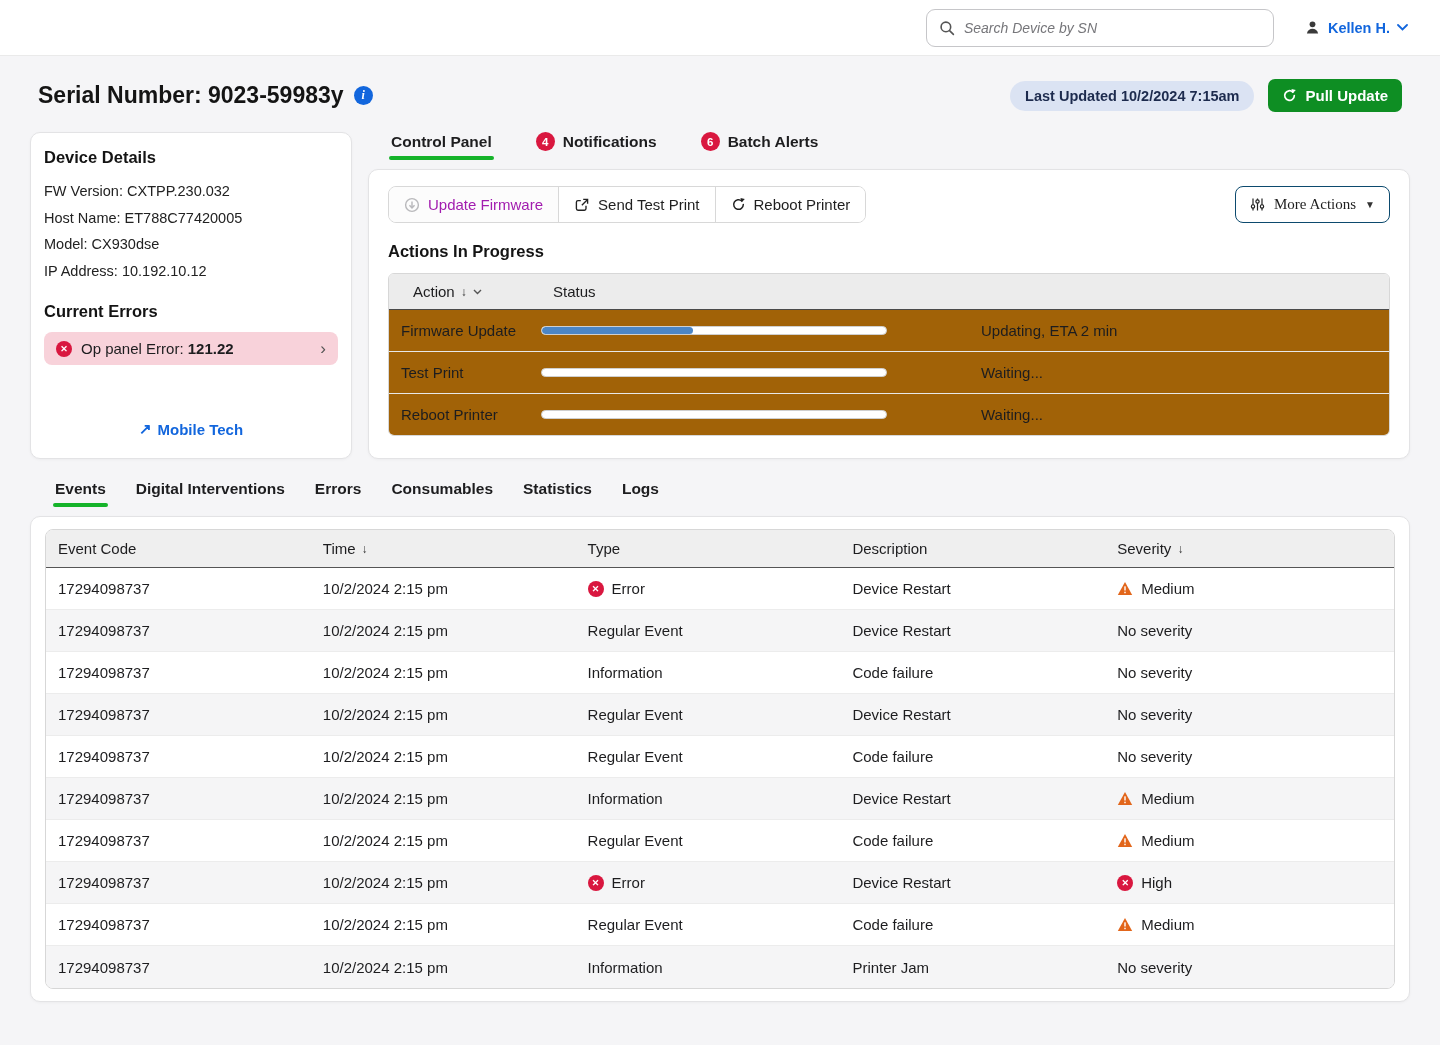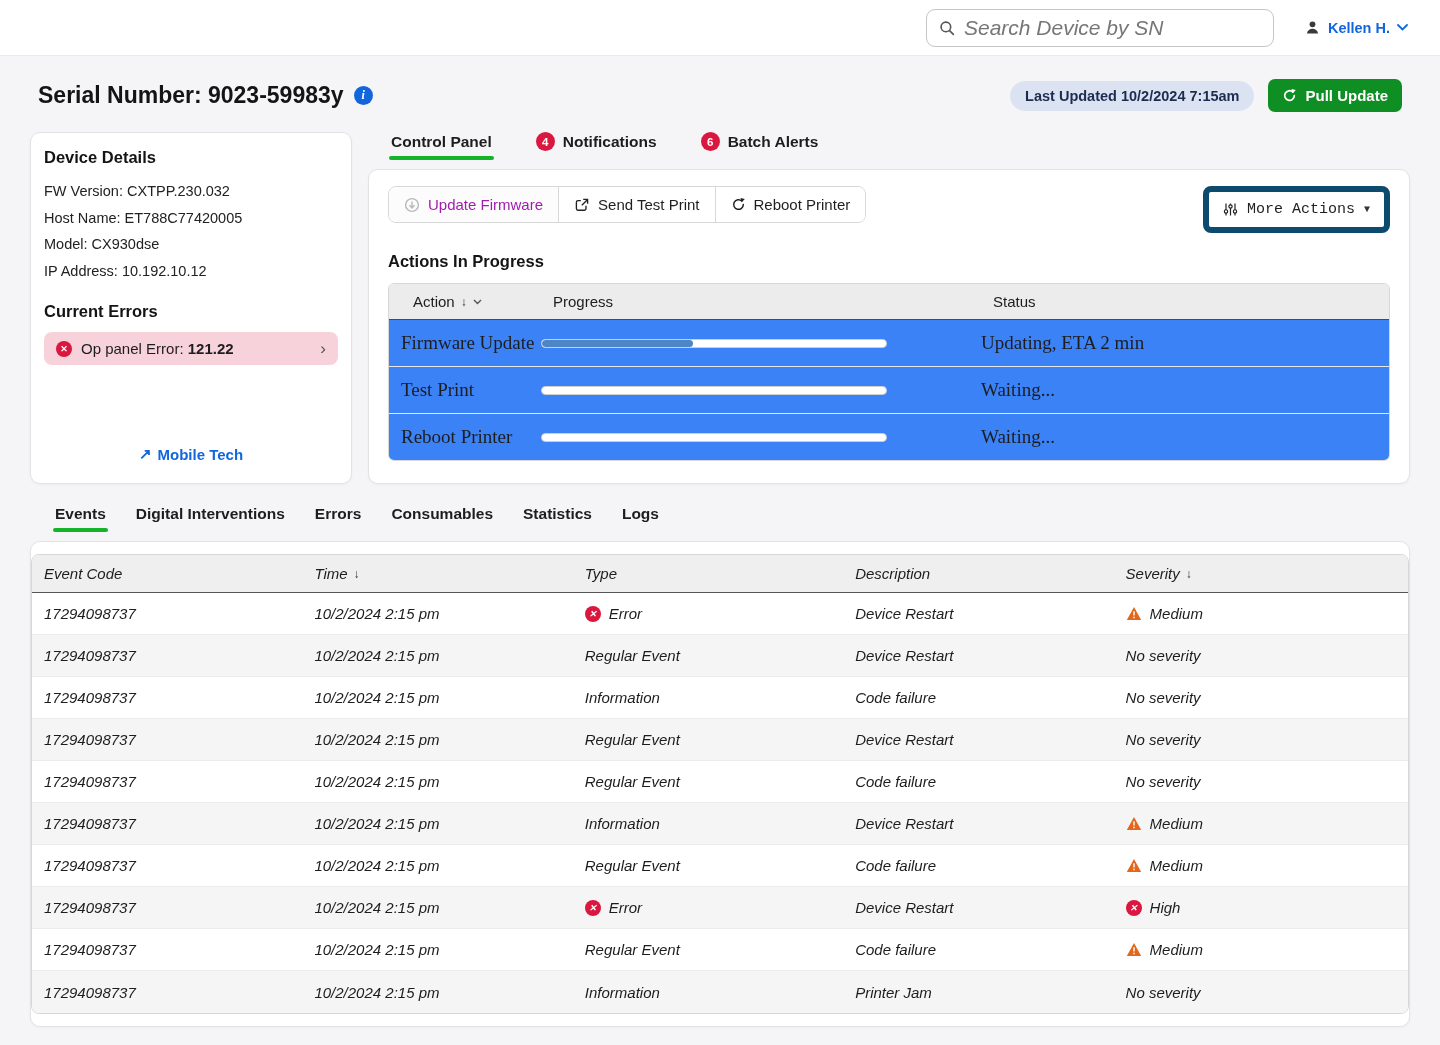--- a/index.html
+++ b/index.html
@@ -4,21 +4,21 @@
 <style>
   * { margin:0; padding:0; box-sizing:border-box; }
   html,body { width:1440px; }
   body { font-family:"Liberation Sans", sans-serif; background:#f5f5f7; color:#1d1d1f; }
 
   
   .topbar { height:56px; background:#fff; border-bottom:1px solid #eaeaea;
             display:flex; align-items:center; justify-content:flex-end; gap:30px; padding:0 32px; }
   .search-box { width:348px; height:38px; border:1px solid #c6c6c9; border-radius:9px;
                 display:flex; align-items:center; gap:9px; padding:0 12px; background:#fff; }
-  .search-box input { border:none; outline:none; flex:1; font-size:21px; font-family:inherit; color:#333; }
+  .search-box input { border:none; outline:none; flex:1; font-size:14px; font-family:inherit; color:#333; }
   .search-box input::placeholder { color:#76767a; font-style:italic; }
   .user-menu { display:flex; align-items:center; gap:7px; cursor:pointer; }
   .user-name { color:#1266dd; font-weight:700; font-size:14.5px; }
 
   
   .page { padding:0 30px; }
   .page-header { display:flex; align-items:center; margin:23px 8px 20px; }
   .page-title { font-size:23px; font-weight:700; color:#141414; }
   .info-icon { width:19px; height:19px; border-radius:50%; background:#1266dd; color:#fff;
                display:inline-flex; align-items:center; justify-content:center;
@@ -61,41 +61,41 @@
   .control-col { flex:1; display:flex; flex-direction:column; }
   .panel-card { background:#fff; border:1px solid #e3e3e5; border-radius:10px;
                 box-shadow:0 1px 3px rgba(0,0,0,.04); padding:16px 19px 22px; flex:1; }
   .btn-row { display:flex; justify-content:space-between; align-items:flex-start; }
   .btn-group { display:flex; border:1px solid #d8d8d8; border-radius:8px; overflow:hidden; background:#fff; }
   .gbtn { padding:9px 15px; font-size:15px; font-weight:500; color:#1f1f1f; background:#fff;
           border:none; border-right:1px solid #d8d8d8; display:flex; align-items:center; gap:8px;
           cursor:pointer; font-family:inherit; }
   .gbtn:last-child { border-right:none; }
   .gbtn.disabled { color:#a21caf; background:#fcfcfc; cursor:default; }
-  .more-btn { border:6px solid #0c4a6e; border-radius:8px; background:#fff; padding:9px 14px;
+  .more-btn { border:1px solid #0c4a6e; border-radius:8px; background:#fff; padding:9px 14px;
               font-size:15px; font-weight:500; color:#1f1f1f; display:flex; align-items:center; gap:9px;
-              cursor:pointer; font-family:Liberation Mono, monospace; }
+              cursor:pointer; font-family:Liberation Serif, serif; }
   .more-btn .caret { font-size:10px; color:#333; }
 
   .aip-title { font-size:16.5px; font-weight:700; margin:19px 0 12px; color:#141414; }
   .aip-table { border:1px solid #d7d7d7; border-radius:6px; overflow:hidden; }
   .aip-head, .aip-row { display:grid; grid-template-columns:140px 440px 1fr; align-items:center; }
   .aip-head { background:#ececec; border-bottom:1px solid #4a4a4a; padding:9px 24px; font-size:15px;
               font-weight:500; color:#1d1d1f; }
   .aip-head .hcell { display:flex; align-items:center; gap:6px; cursor:pointer; }
   .sort-arrow { font-size:12px; color:#333; }
-  .aip-row { padding:12px; font-size:19px; border-bottom:1px solid #e8e8e8; background:#3b82f6;font-family:Liberation Serif, serif; }
+  .aip-row { padding:12px; font-size:15px; border-bottom:1px solid #e8e8e8; background:#a16207; }
   .aip-row:last-child { border-bottom:none; }
   .track { width:346px; height:9px; border:1px solid #cfcfcf; border-radius:6px; background:#fff; overflow:hidden; }
   .fill { height:100%; background:#4c86c6; border-radius:6px; }
 
   
   .detail-tabs { display:flex; gap:30px; margin:21px 0 9px; padding-left:25px; }
   .events-card { background:#fff; border:1px solid #e3e3e5; border-radius:10px;
-                 box-shadow:0 1px 3px rgba(0,0,0,.04); padding:12px 0; margin-bottom:16px;font-style:italic; }
+                 box-shadow:0 1px 3px rgba(0,0,0,.04); padding:12px 14px; margin-bottom:16px; }
   .ev-table { border:1px solid #d7d7d7; border-radius:8px; overflow:hidden; }
   .ev-head, .ev-row { display:grid; grid-template-columns:20% 20% 20% 20% 20%; align-items:center; }
   .ev-head { background:#efefef; border-bottom:1px solid #555; padding:10px 12px; font-size:15px;
              font-weight:500; color:#1d1d1f; }
   .ev-head .hcell { display:flex; align-items:center; gap:6px; cursor:pointer; }
   .ev-row { padding:11px 12px; font-size:15px; border-bottom:1px solid #ececec; background:#fff; min-height:42px; }
   .ev-row:nth-child(even) { background:#f5f5f6; }
   .ev-row:last-child { border-bottom:none; }
   .cell-ico { display:flex; align-items:center; gap:8px; }
   .warn-ico { display:inline-flex; }
@@ -241,23 +241,20 @@
           <div class="aip-head">
             <span class="hcell">
               <span>Action</span>
               <span class="sort-arrow">↓</span>
               <span>
                   <svg width="9" height="6" viewBox="0 0 9 6">
                     <polyline points="1,1 4.5,4.5 8,1" fill="none" stroke="#555" stroke-width="1.4"></polyline>
                   </svg>
                 </span>
             </span>
-            <span class="hcell">
-                <span>Progress</span>
-              </span>
             <span class="hcell">
                 <span>Status</span>
               </span>
           </div>
           <div id="actions-rows">
               <div class="aip-row">
                 <div>Firmware Update</div>
                 <div>
                   <div class="track">
                     <div class="fill" style="width:44%"></div>

